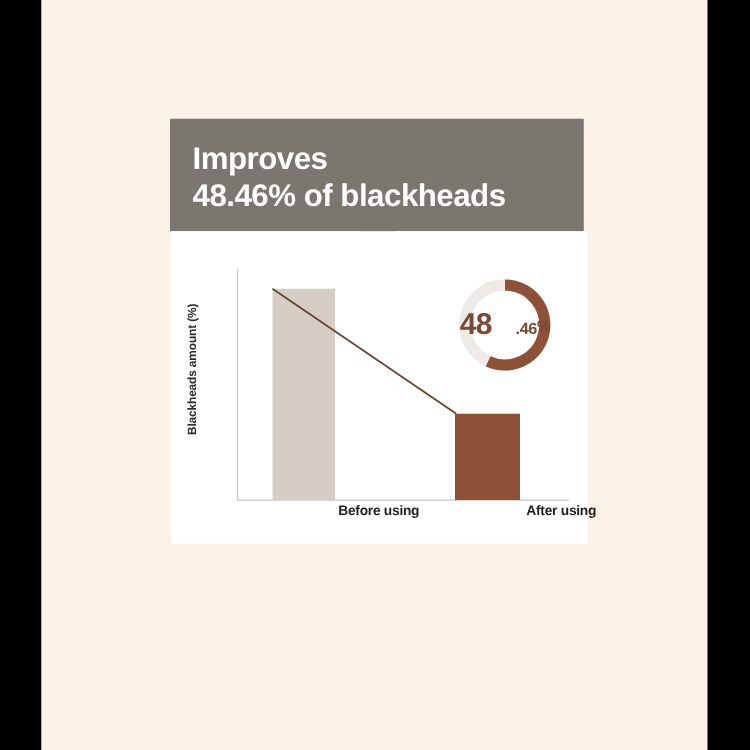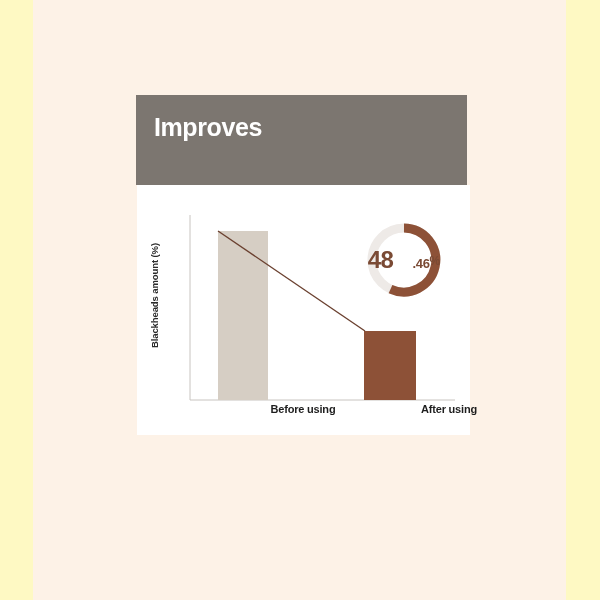--- a/index.html
+++ b/index.html
@@ -11,21 +11,21 @@
     width: 600px;
     height: 600px;
     font-family: "Liberation Sans", sans-serif;
     overflow: hidden;
   }
 
   #stage {
     position: relative;
     width: 600px;
     height: 600px;
-    background: #fef9c3;
+    background: #000000;
   }
 
   
   .cream-panel {
     position: absolute;
     left: 33px;
     top: 0;
     width: 533px;
     height: 600px;
     background: #fdf2e7;
@@ -171,20 +171,21 @@
 </style>
 </head>
 <body>
 
 <div id="stage">
 
   <div class="cream-panel"></div>
 
   <div class="banner">
     <div class="banner-line">Improves</div>
+    <div class="banner-line">48.46% of blackheads</div>
   </div>
   <div class="banner-notch"></div>
 
   <div class="chart-card">
 
     <svg class="plot-svg" width="333" height="250" viewBox="0 0 333 250">
 
       <line x1="53" y1="30" x2="53" y2="215" stroke="#c8c4c0" stroke-width="1"></line>
 
       <line x1="53" y1="215" x2="318" y2="215" stroke="#c8c4c0" stroke-width="1"></line>

